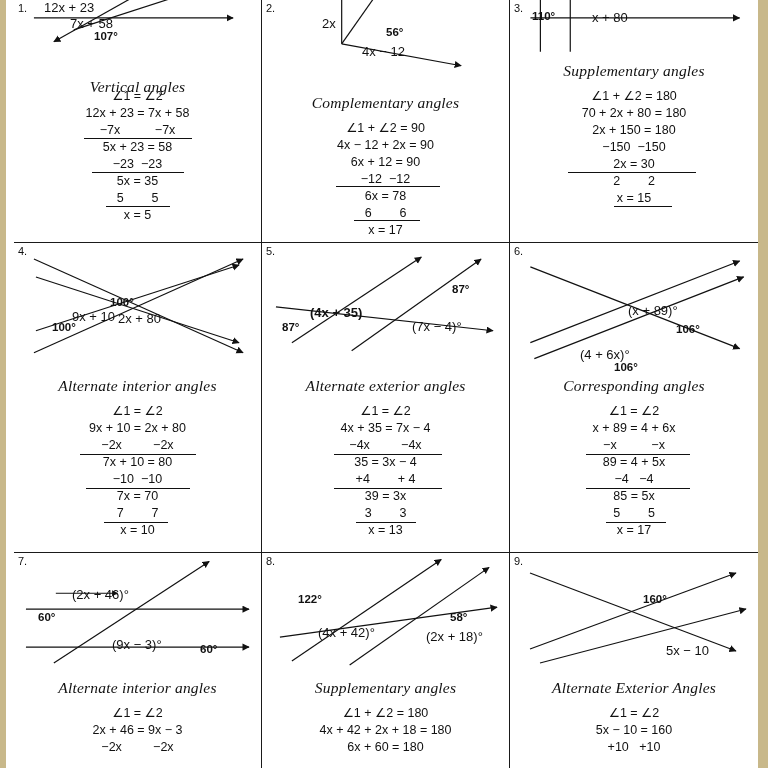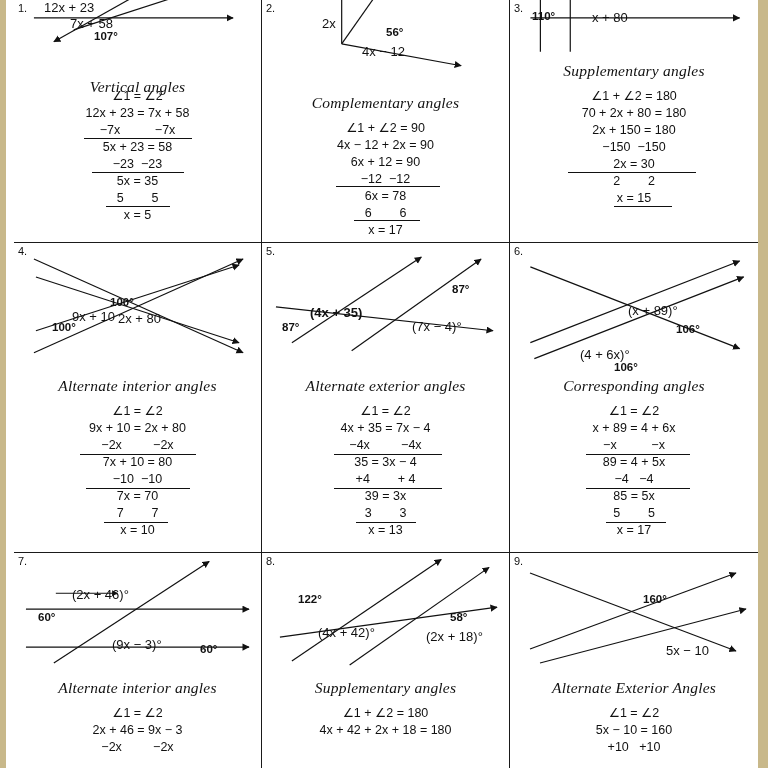--- a/index.html
+++ b/index.html
@@ -285,20 +285,21 @@
         <line x1="88" y1="112" x2="228" y2="14" stroke="#111" stroke-width="1.2" marker-end="url(#ah)"></line>
       </svg>
       <div class="lbl-b" style="left:36px; top:40px;">122°</div>
       <div class="lbl-b" style="left:188px; top:58px;">58°</div>
       <div class="lbl" style="left:56px; top:72px;">(4x + 42)°</div>
       <div class="lbl" style="left:164px; top:76px;">(2x + 18)°</div>
       <div class="title" style="top:126px;">Supplementary angles</div>
       <div class="work" style="top:152px;">
         <div>∠1 + ∠2 = 180</div>
         <div>4x + 42 + 2x + 18 = 180</div>
+        <div>6x + 60 = 180</div>
       </div>
     </div>
 
     <div class="cell" style="left:496px; top:553px; width:248px; height:215px;">
       <div class="num">9.</div>
       <svg class="diagram" viewBox="0 0 248 215">
         <line x1="20" y1="20" x2="226" y2="98" stroke="#111" stroke-width="1.2" marker-end="url(#ah)"></line>
         <line x1="20" y1="96" x2="226" y2="20" stroke="#111" stroke-width="1.2" marker-end="url(#ah)"></line>
         <line x1="30" y1="110" x2="236" y2="56" stroke="#111" stroke-width="1.2" marker-end="url(#ah)"></line>
       </svg>

